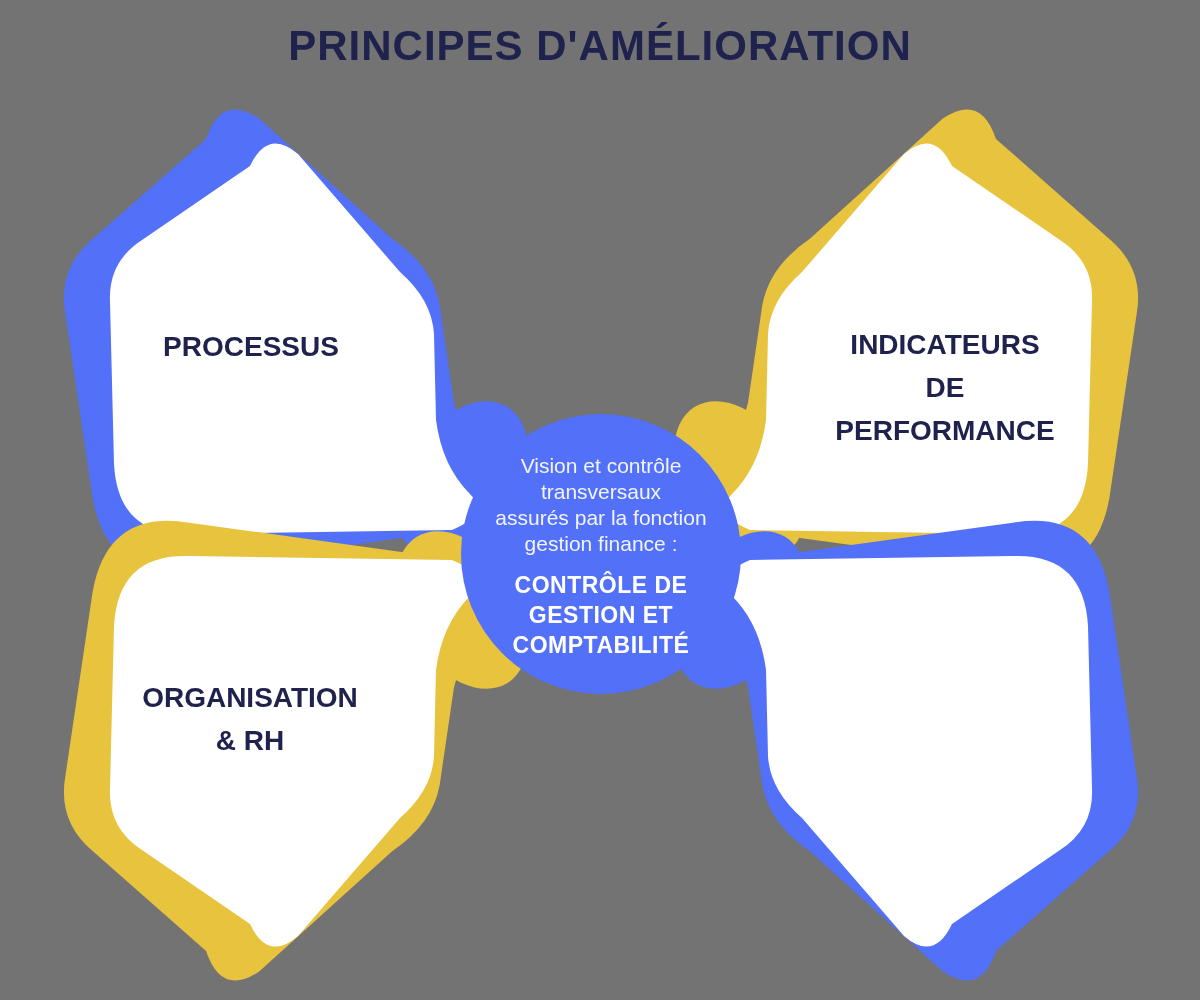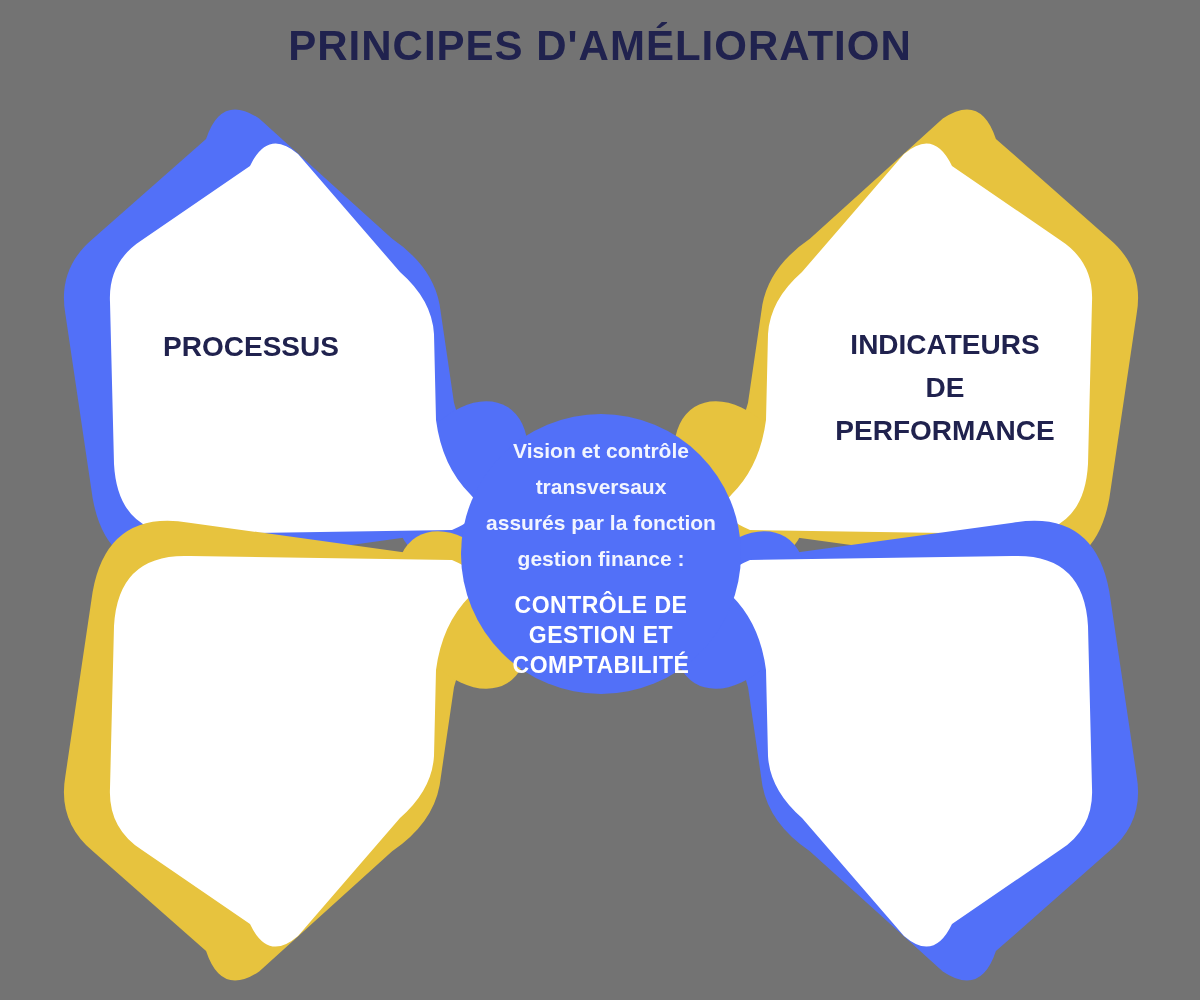--- a/index.html
+++ b/index.html
@@ -53,22 +53,22 @@
     top: 556px;
     transform: translate(-50%, -50%);
     width: 262px;
     text-align: center;
     color: #ffffff;
     pointer-events: none;
   }
   .circle-intro {
     display: block;
     font-size: 21px;
-    font-weight: 700;
-    line-height: 36px;
+    font-weight: 400;
+    line-height: 26px;
     white-space: pre-line;
     color: #f2f5ff;
   }
   .circle-emphasis {
     display: block;
     margin-top: 13px;
     font-size: 23px;
     font-weight: bold;
     line-height: 30px;
     letter-spacing: 0.5px;
@@ -124,20 +124,22 @@
   </svg>
 
   <div class="page-title">PRINCIPES D'AMÉLIORATION</div>
 
   <div class="petal-label label-processus">PROCESSUS</div>
 
   <div class="petal-label label-indicateurs">INDICATEURS
 DE
 PERFORMANCE</div>
 
+  <div class="petal-label label-organisation">ORGANISATION
+&amp; RH</div>
 
 
   <div class="circle-text">
     <span class="circle-intro">Vision et contrôle
 transversaux
 assurés par la fonction
 gestion finance :</span>
     <span class="circle-emphasis">CONTRÔLE DE
 GESTION ET
 COMPTABILITÉ</span>

